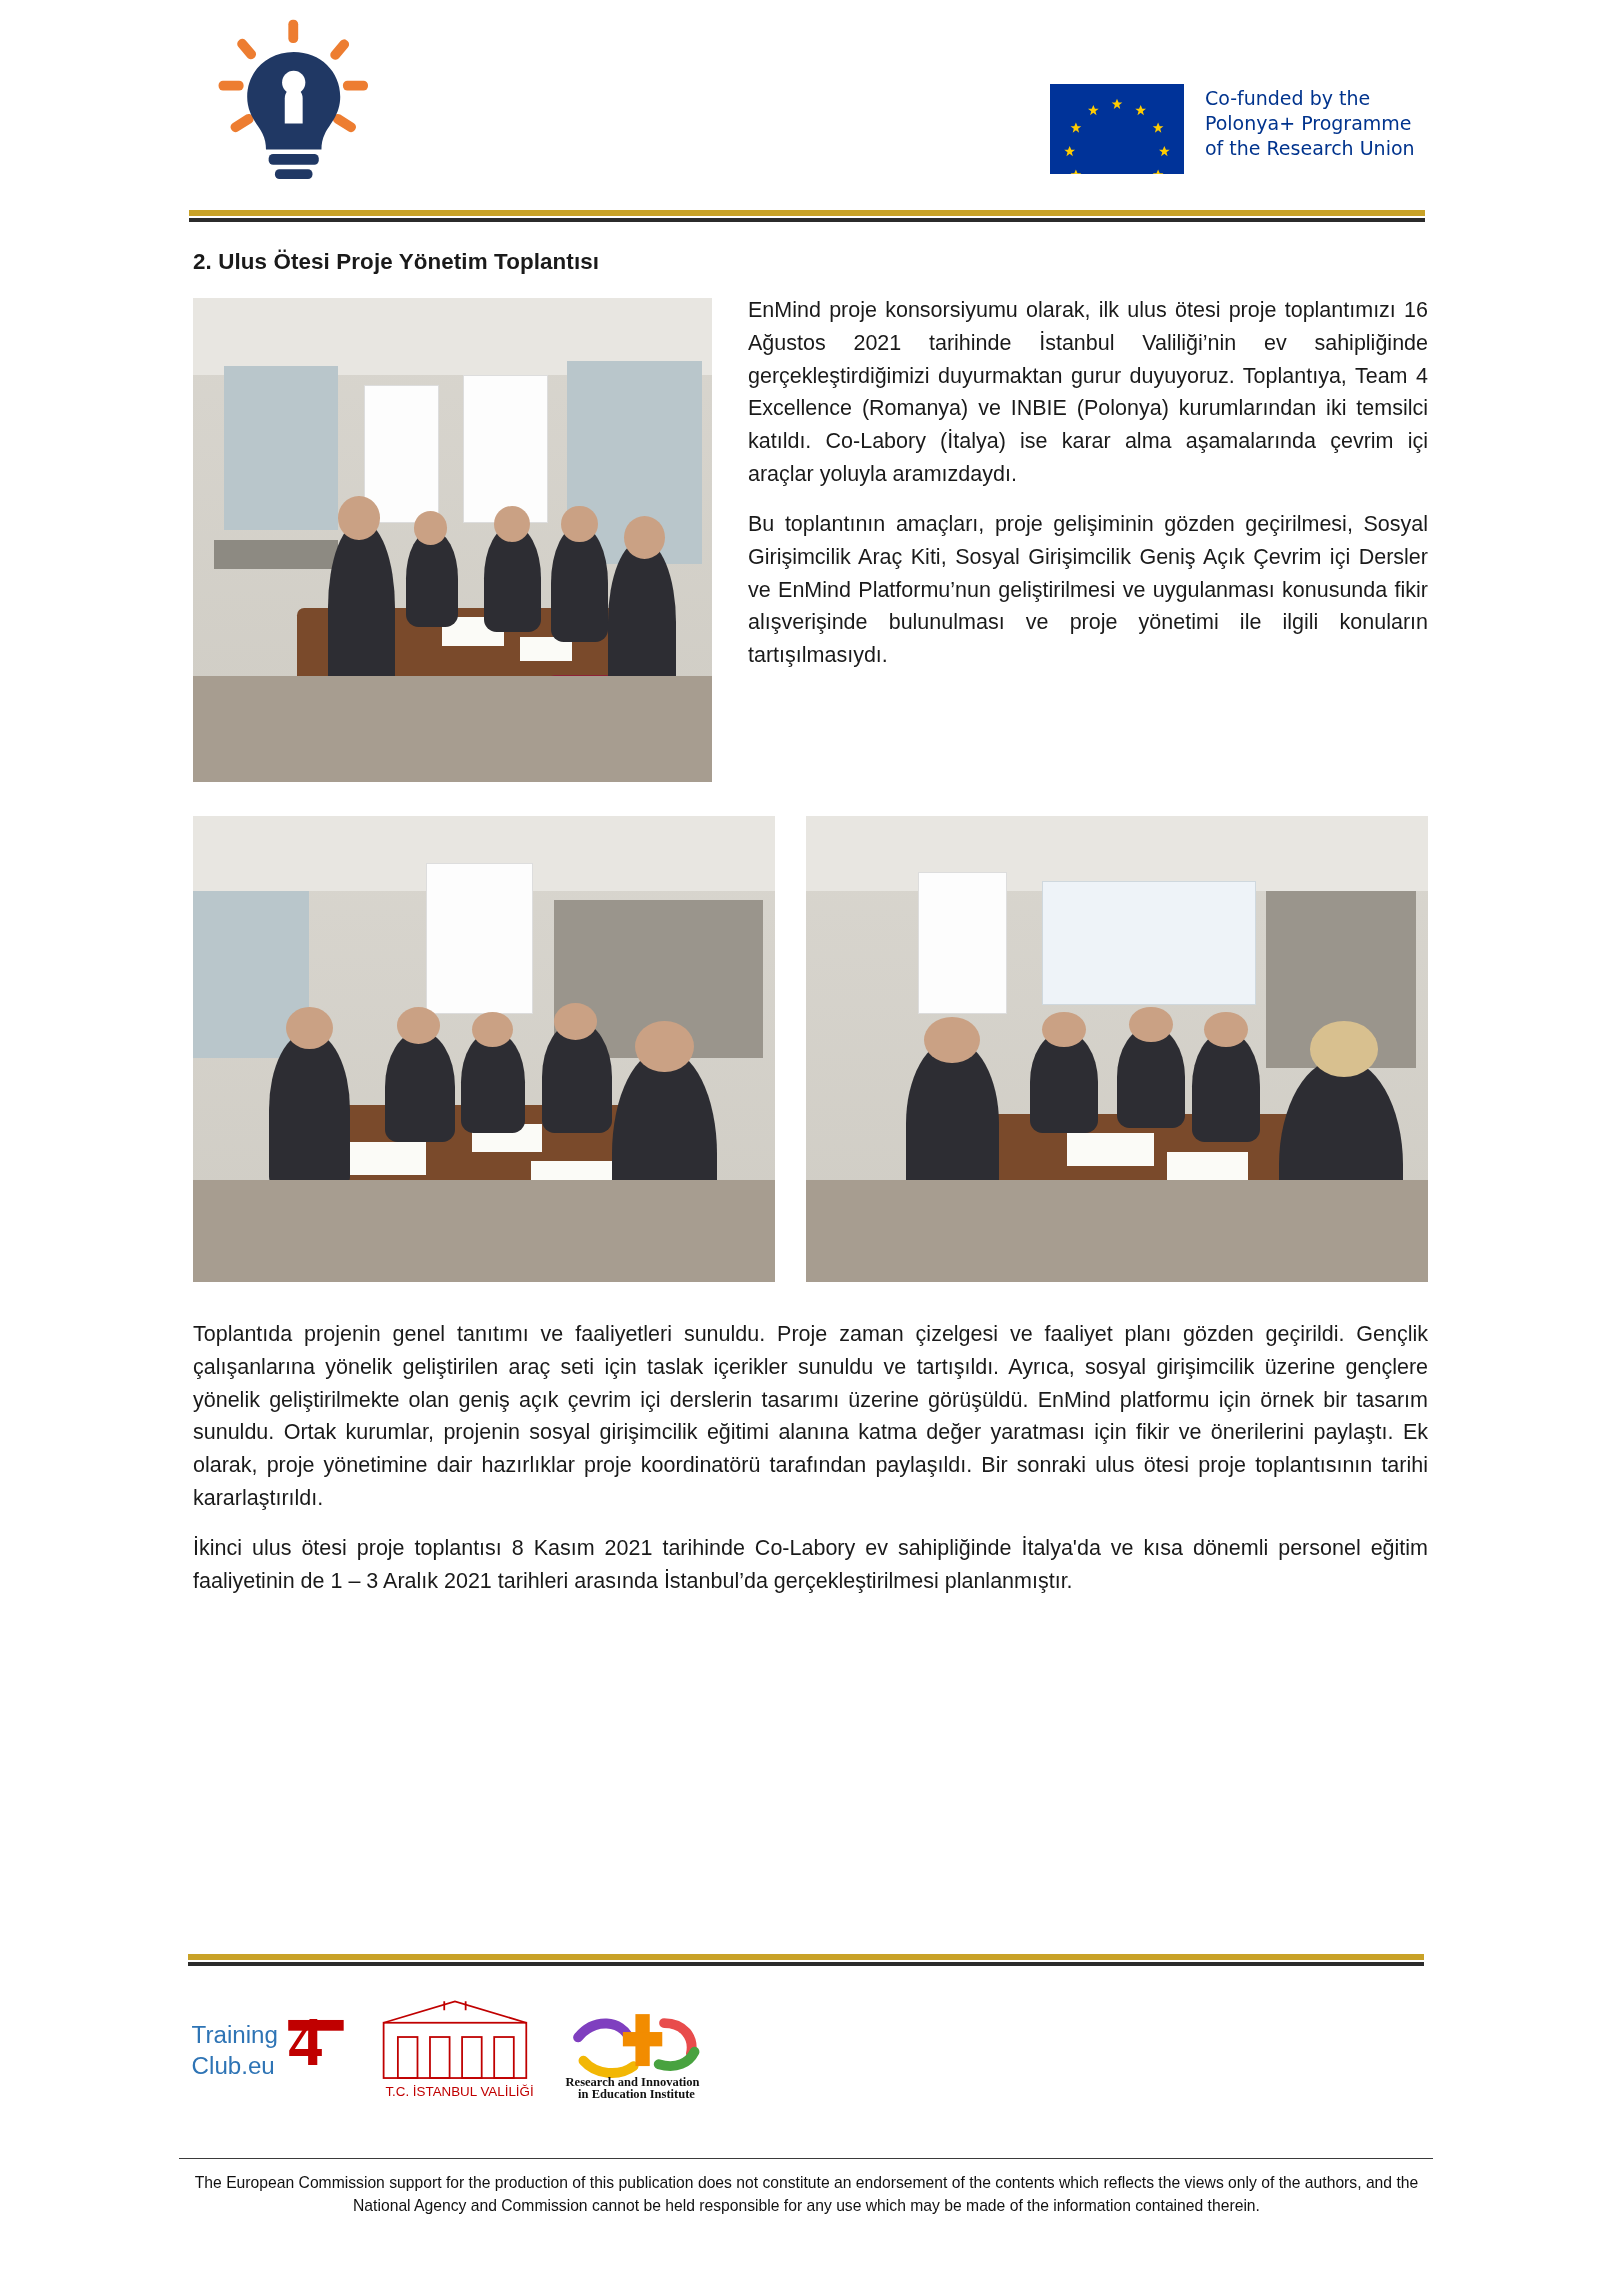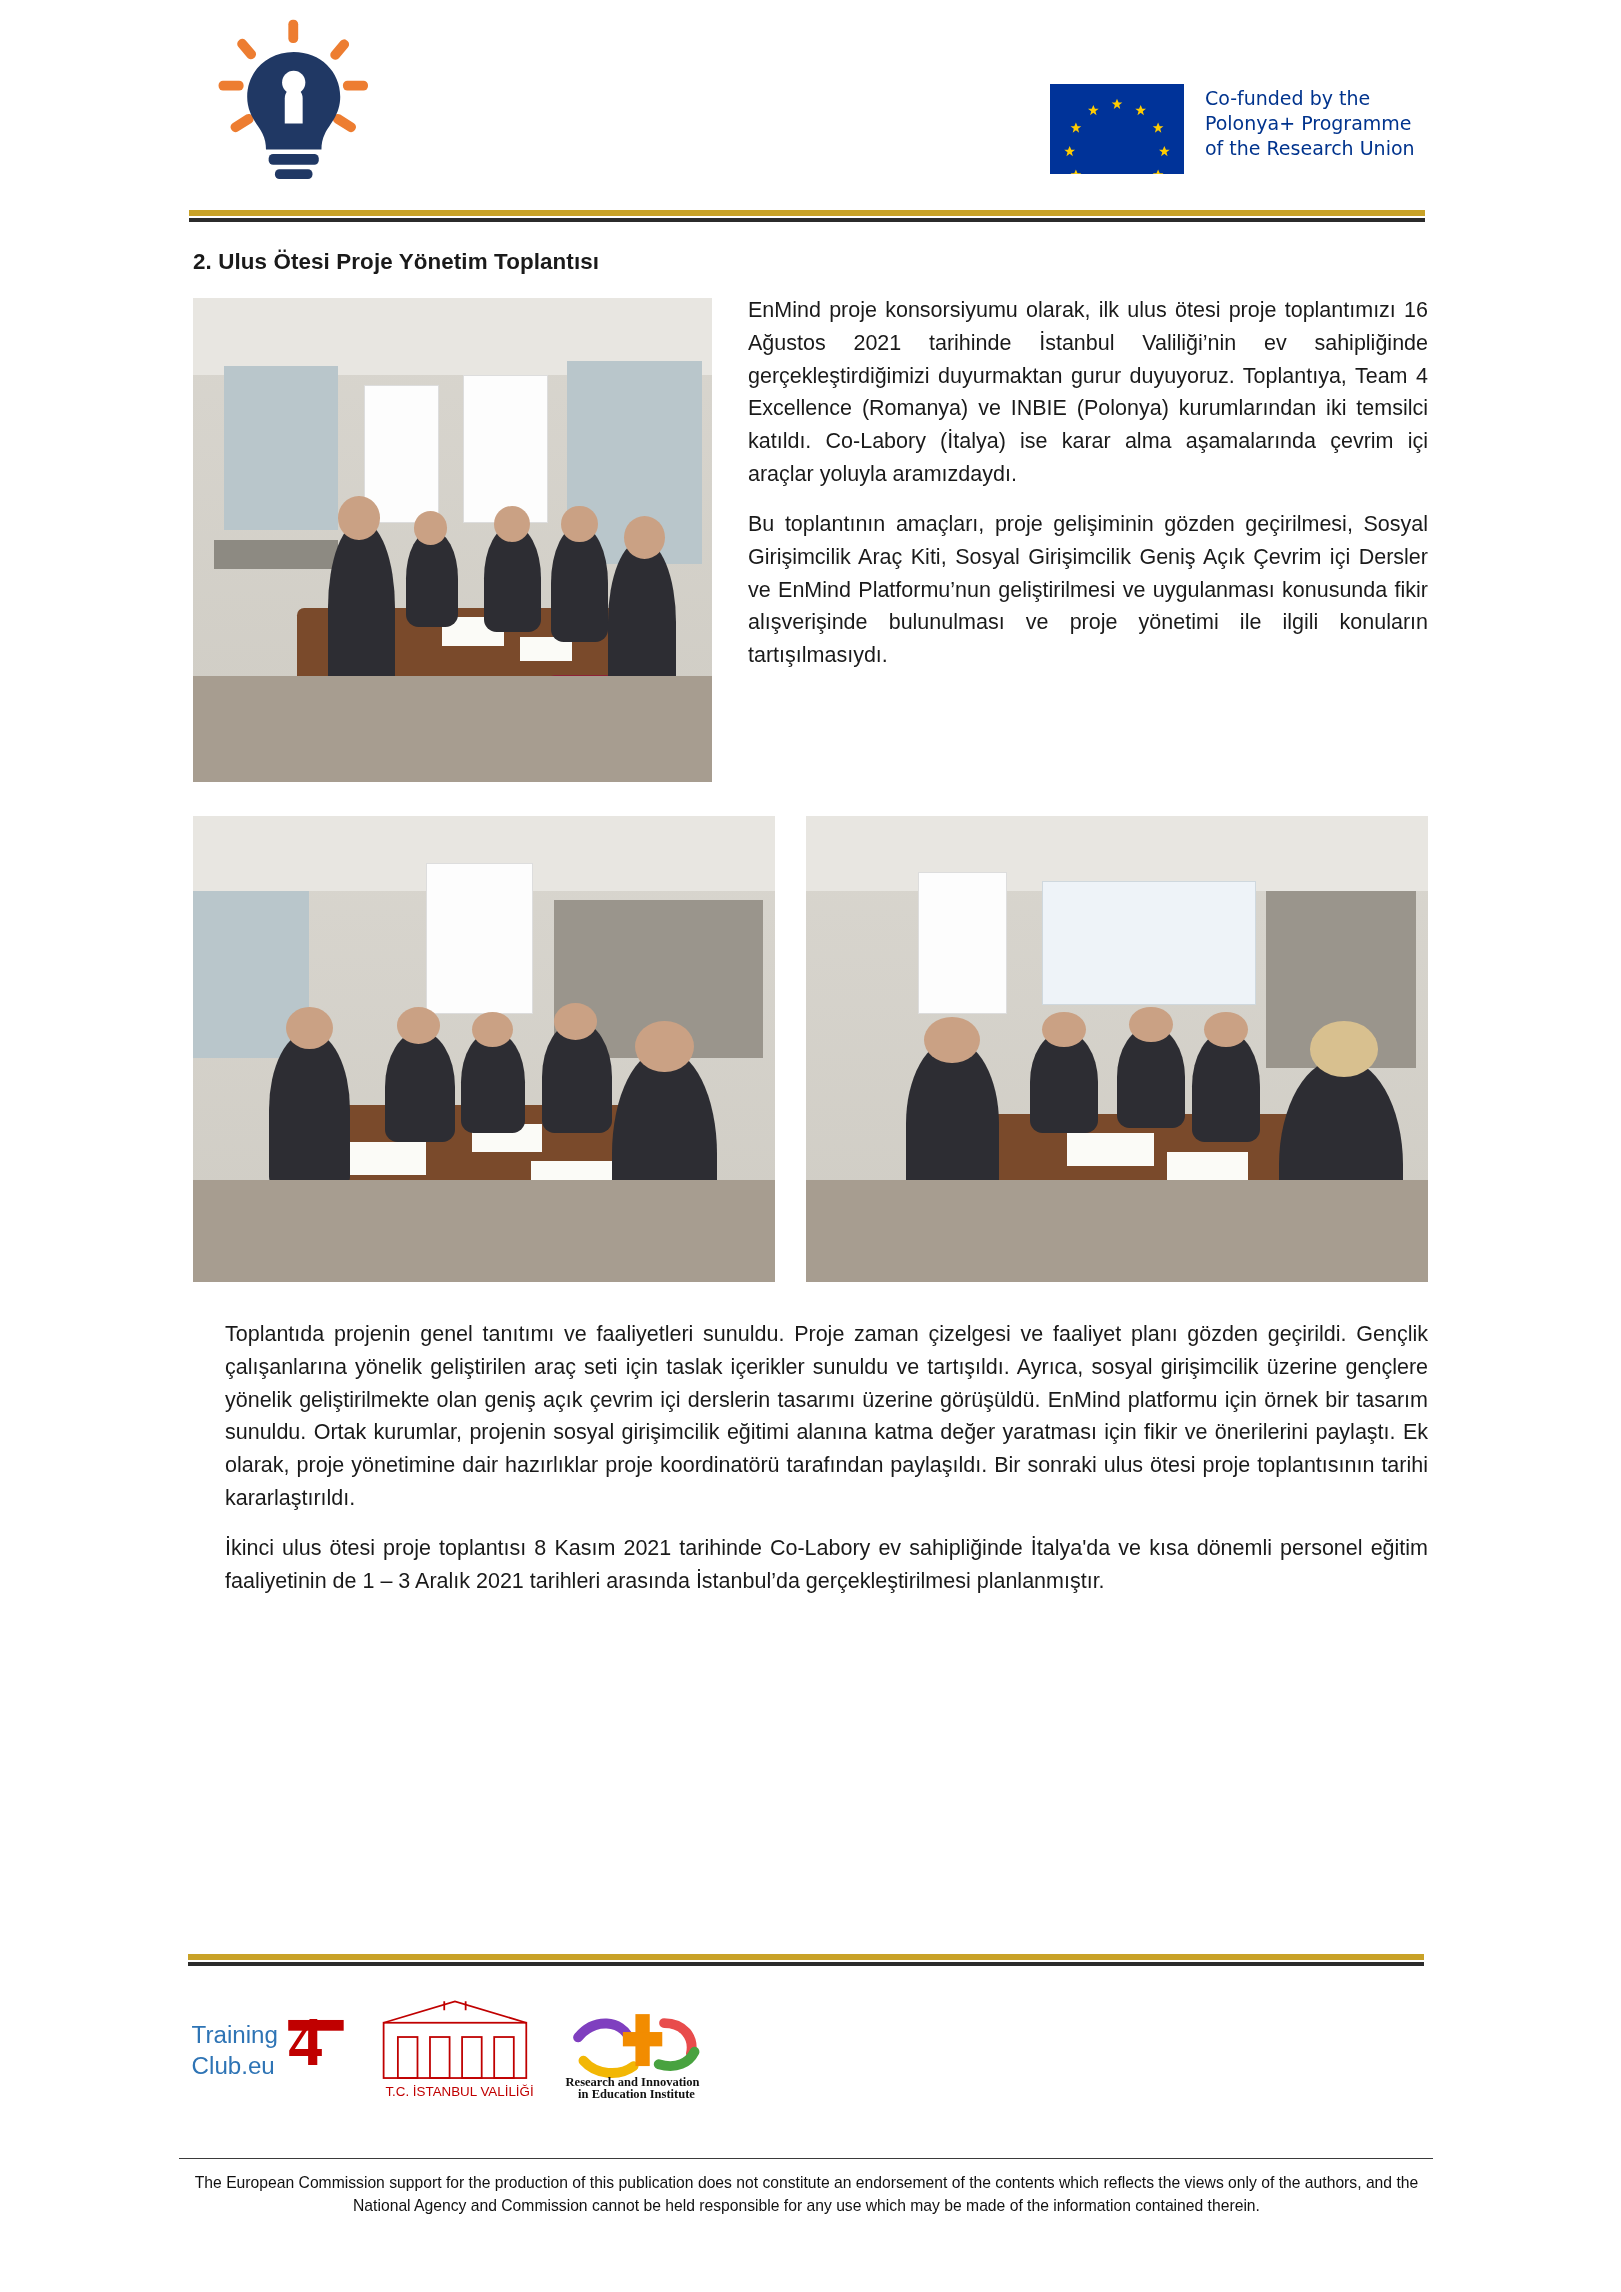--- a/index.html
+++ b/index.html
@@ -82,21 +82,20 @@
     font-size: 22.4px;
     font-weight: bold;
     margin: 0 0 19.7px 0;
     letter-spacing: 0.1px;
   }
   p.body {
     font-size: 21.5px;
     line-height: 1.52;
     margin: 1px 0 18px 0;
     text-align: justify;
-    padding-left: 32px;
   }
 
   .float-row::after { content: ""; display: block; clear: both; }
 
   .photo {
     background: #6d6f72;
     position: relative;
     overflow: hidden;
   }
   .photo-main {

